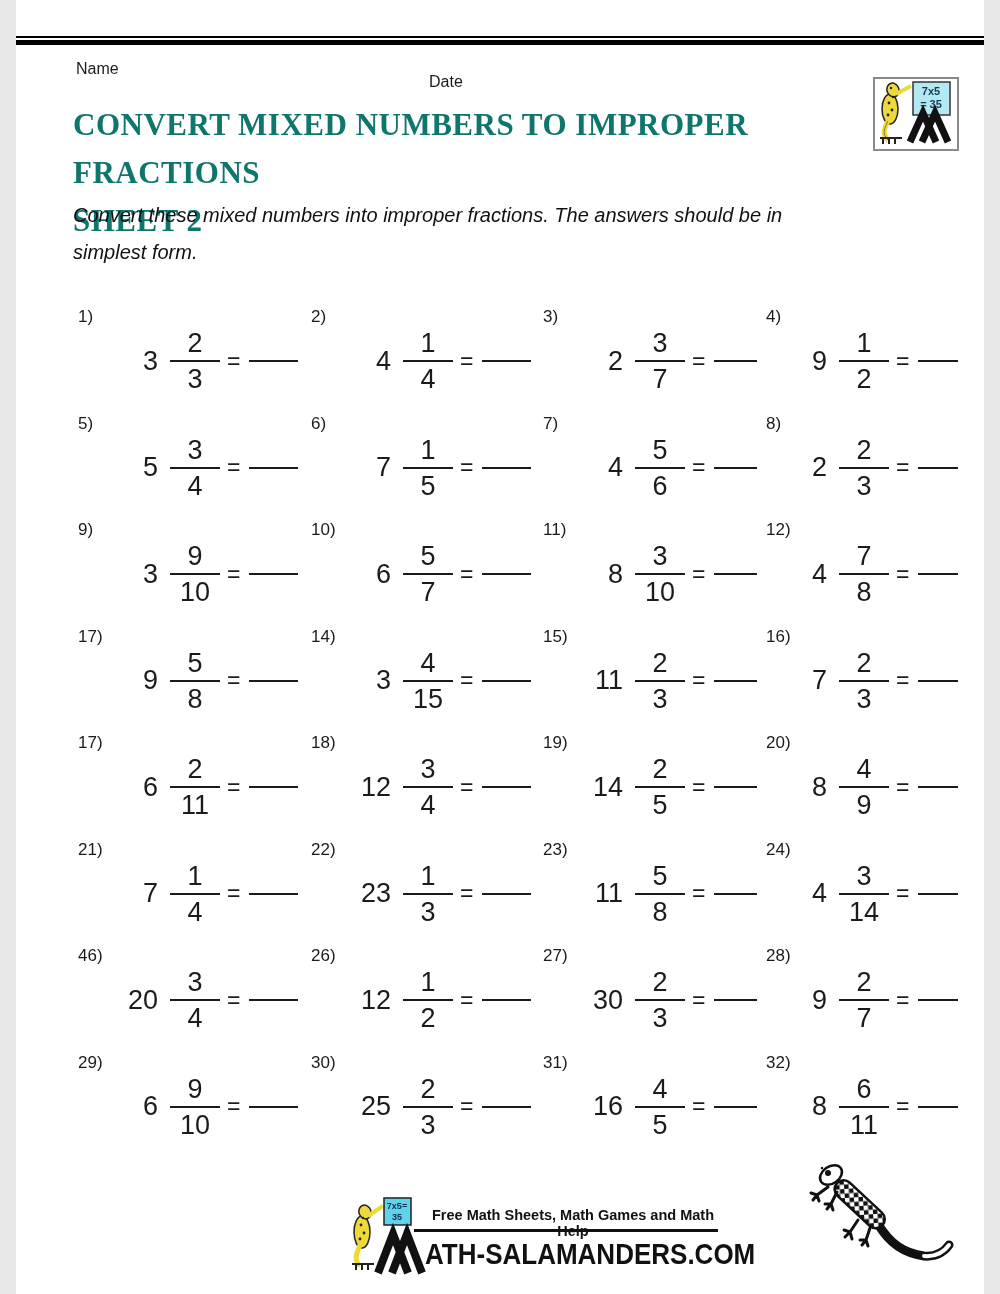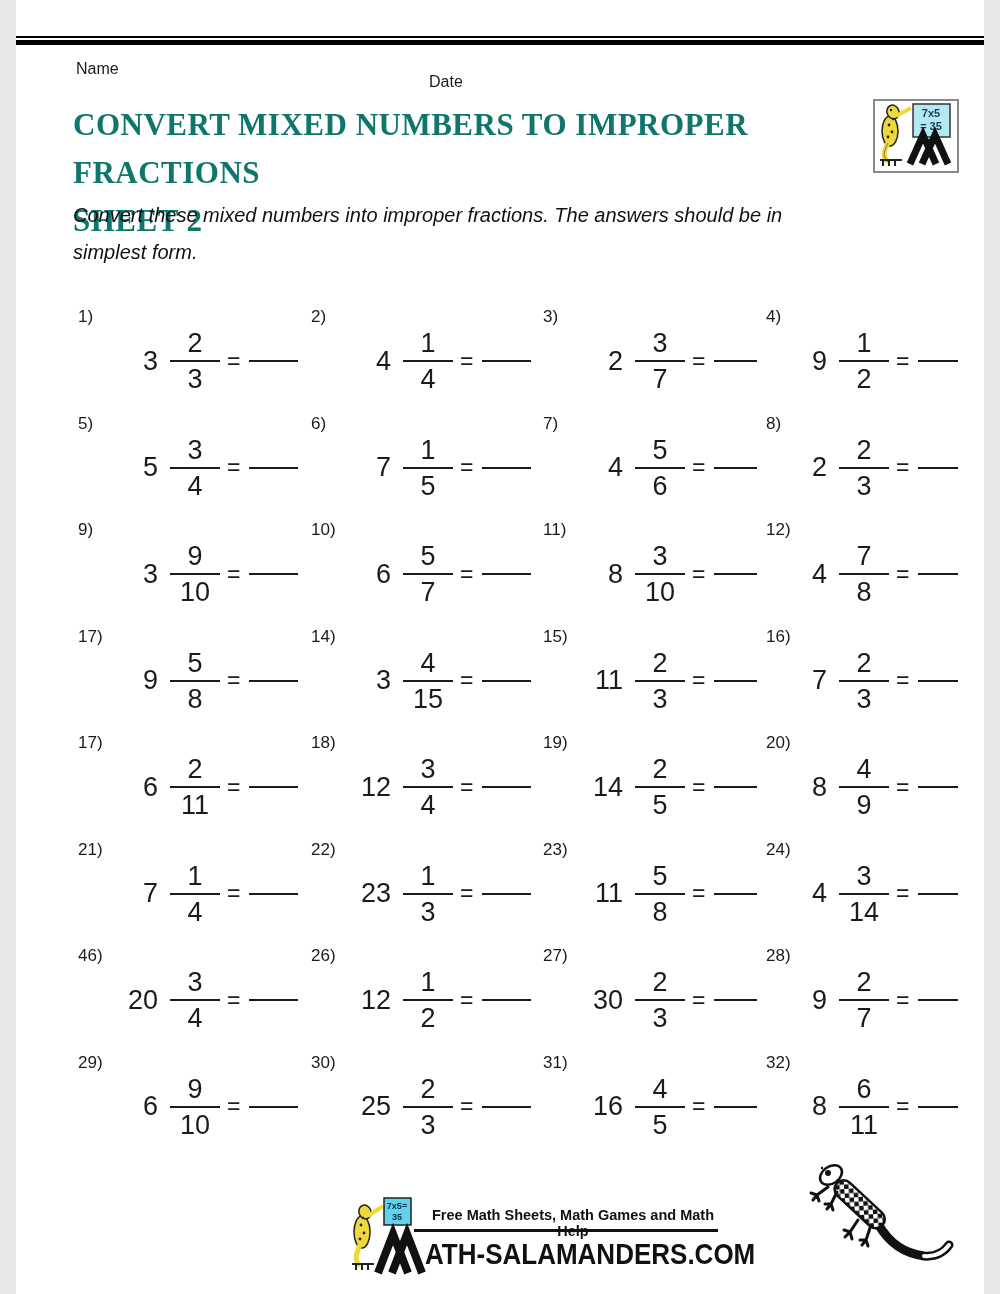--- a/index.html
+++ b/index.html
@@ -12,21 +12,21 @@
   .topband { position:absolute; left:0; top:36px; width:1000px; }
   .topband .thin { height:2px; background:#000; }
   .topband .gap  { height:2px; background:#fff; }
   .topband .thick{ height:5px; background:#000; }
 
   .name-label { position:absolute; left:60px; top:60px; font-size:16px; }
   .date-label { position:absolute; left:413px; top:73px; font-size:16px; }
 
   .logo-box {
     position:absolute; left:857px; top:77px; width:82px; height:70px;
-    border:2px solid #8a8a8a; background:#fff;margin-top:22px;
+    border:2px solid #8a8a8a; background:#fff;
   }
 
   .title {
     position:absolute; left:57px; top:101px; width:800px;
     font-family:"Liberation Serif", serif; font-weight:bold;
     font-size:31px; line-height:48px; color:#0f766e; letter-spacing:0.5px;
   }
   .instructions {
     position:absolute; left:57px; top:197px; width:870px;
     font-size:20px; line-height:37px; color:#111;font-style:italic;

